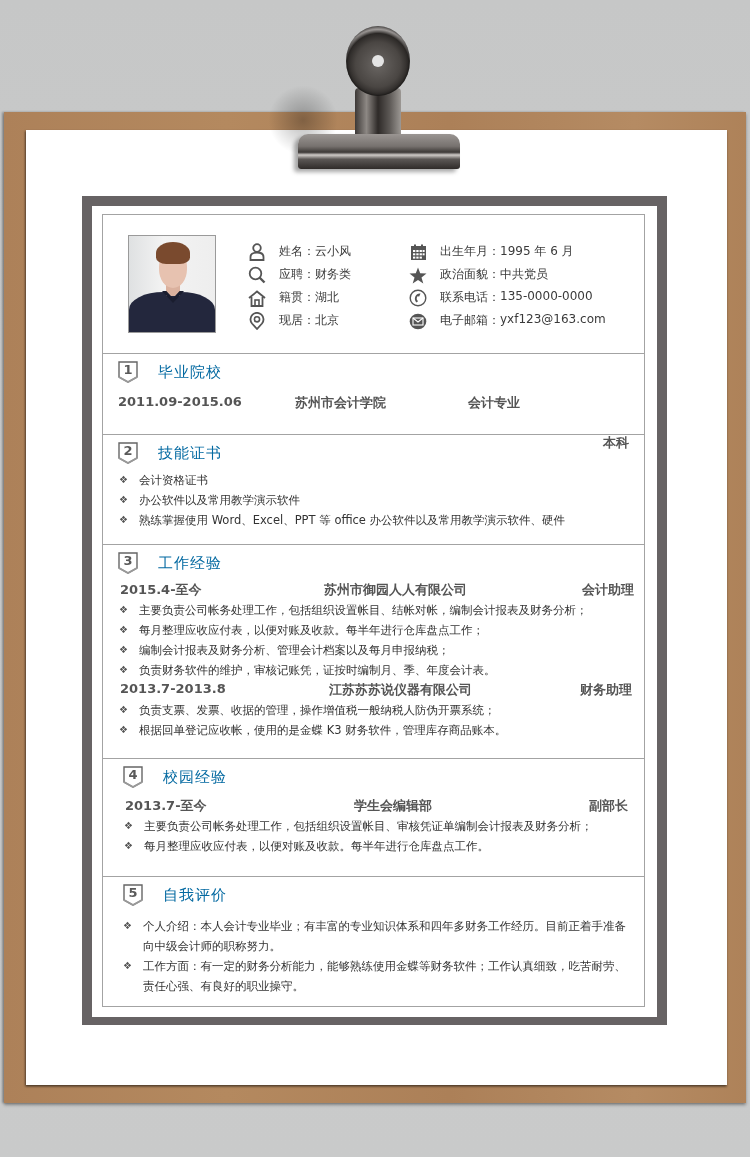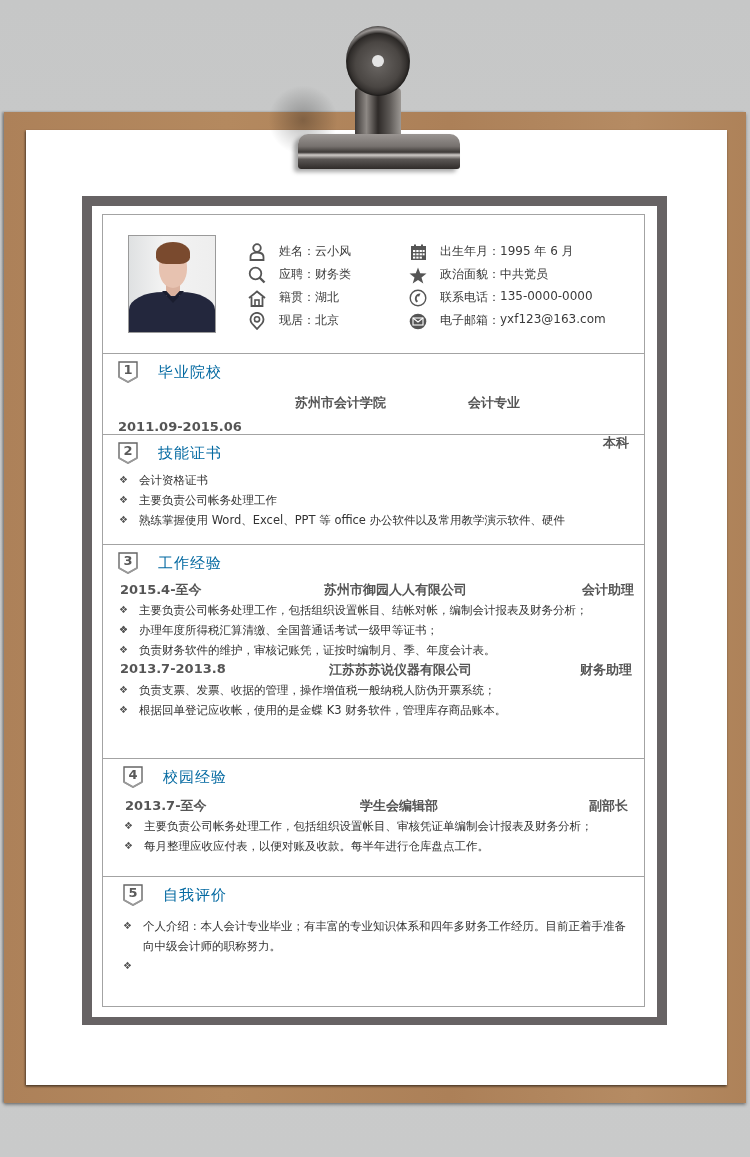--- a/index.html
+++ b/index.html
@@ -221,41 +221,41 @@
       <div class="badge">
         <svg width="20" height="22" viewBox="0 0 20 22">
             <path d="M1 1 H19 V16 L10 21 L1 16 Z" fill="#fff" stroke="#666" stroke-width="1.4"></path>
             <path d="M1 16 L10 21 L19 16" fill="none" stroke="#999" stroke-width="2"></path>
           </svg>
         <span>1</span>
       </div>
       <span class="sec-title">毕业院校</span>
     </div>
     <div class="edu-row">
-      <span style="left:0;margin-top:25px;">2011.09-2015.06</span>
+      <span style="left:0;">2011.09-2015.06</span>
       <span style="left:177px;">苏州市会计学院</span>
       <span style="left:350px;">会计专业</span>
       <span style="right:0;margin-top:40px;">本科</span>
     </div>
   </div>
 
   <div class="section" style="top:220px; height:109px;">
     <div class="sec-head">
       <div class="badge">
         <svg width="20" height="22" viewBox="0 0 20 22">
             <path d="M1 1 H19 V16 L10 21 L1 16 Z" fill="#fff" stroke="#666" stroke-width="1.4"></path>
             <path d="M1 16 L10 21 L19 16" fill="none" stroke="#999" stroke-width="2"></path>
           </svg>
         <span>2</span>
       </div>
       <span class="sec-title">技能证书</span>
     </div>
     <ul class="bullets" style="top:35px;">
       <li><span class="dia">❖</span><span>会计资格证书</span></li>
-      <li><span class="dia">❖</span><span>主要负责公司帐务处理工作</span></li>
+      <li><span class="dia">❖</span><span>办公软件以及常用教学演示软件</span></li>
       <li><span class="dia">❖</span><span>熟练掌握使用 Word、Excel、PPT 等 office 办公软件以及常用教学演示软件、硬件</span></li>
     </ul>
   </div>
 
   <div class="section" style="top:330px; height:213px;">
     <div class="sec-head">
       <div class="badge">
         <svg width="20" height="22" viewBox="0 0 20 22">
             <path d="M1 1 H19 V16 L10 21 L1 16 Z" fill="#fff" stroke="#666" stroke-width="1.4"></path>
             <path d="M1 16 L10 21 L19 16" fill="none" stroke="#999" stroke-width="2"></path>
@@ -265,22 +265,22 @@
       <span class="sec-title">工作经验</span>
     </div>
     <div class="bullets" style="top:35px;">
       <div class="job-row">
         <span style="left:1px;">2015.4-至今</span>
         <span style="left:205px;">苏州市御园人人有限公司</span>
         <span style="right:0;">会计助理</span>
       </div>
       <ul style="margin:0;padding:0;list-style:none;">
         <li><span class="dia">❖</span><span>主要负责公司帐务处理工作，包括组织设置帐目、结帐对帐，编制会计报表及财务分析；</span></li>
-        <li><span class="dia">❖</span></li>
-        <li><span class="dia">❖</span><span>办理年度所得税汇算清缴、全国普通话考试一级甲等证书；</span></li>
+        <li><span class="dia">❖</span><span>每月整理应收应付表，以便对账及收款。每半年进行仓库盘点工作；</span></li>
+        <li><span class="dia">❖</span><span>编制会计报表及财务分析、管理会计档案以及每月申报纳税；</span></li>
         <li><span class="dia">❖</span><span>负责财务软件的维护，审核记账凭，证按时编制月、季、年度会计表。</span></li>
       </ul>
       <div class="job-row">
         <span style="left:1px;">2013.7-2013.8</span>
         <span style="left:210px;">江苏苏苏说仪器有限公司</span>
         <span style="right:2px;">财务助理</span>
       </div>
       <ul style="margin:0;padding:0;list-style:none;">
         <li><span class="dia">❖</span><span>负责支票、发票、收据的管理，操作增值税一般纳税人防伪开票系统；</span></li>
         <li><span class="dia">❖</span><span>根据回单登记应收帐，使用的是金蝶 K3 财务软件，管理库存商品账本。</span></li>
@@ -295,21 +295,21 @@
             <path d="M1 1 H19 V16 L10 21 L1 16 Z" fill="#fff" stroke="#666" stroke-width="1.4"></path>
             <path d="M1 16 L10 21 L19 16" fill="none" stroke="#999" stroke-width="2"></path>
           </svg>
         <span>4</span>
       </div>
       <span class="sec-title">校园经验</span>
     </div>
     <div class="bullets" style="top:37px; left:21px; right:16px;">
       <div class="job-row">
         <span style="left:1px;">2013.7-至今</span>
-        <span style="left:236px;">学生会编辑部</span>
+        <span style="left:230px;">学生会编辑部</span>
         <span style="right:0;">副部长</span>
       </div>
       <ul style="margin:0;padding:0;list-style:none;">
         <li><span class="dia">❖</span><span>主要负责公司帐务处理工作，包括组织设置帐目、审核凭证单编制会计报表及财务分析；</span></li>
         <li><span class="dia">❖</span><span>每月整理应收应付表，以便对账及收款。每半年进行仓库盘点工作。</span></li>
       </ul>
     </div>
   </div>
 
   <div class="section" style="top:662px; height:129px; border-bottom:none;">
@@ -318,17 +318,17 @@
         <svg width="20" height="22" viewBox="0 0 20 22">
             <path d="M1 1 H19 V16 L10 21 L1 16 Z" fill="#fff" stroke="#666" stroke-width="1.4"></path>
             <path d="M1 16 L10 21 L19 16" fill="none" stroke="#999" stroke-width="2"></path>
           </svg>
         <span>5</span>
       </div>
       <span class="sec-title">自我评价</span>
     </div>
     <ul class="bullets wrap" style="top:39px; left:20px; right:12px;">
       <li><span class="dia">❖</span><span>个人介绍：本人会计专业毕业；有丰富的专业知识体系和四年多财务工作经历。目前正着手准备向中级会计师的职称努力。</span></li>
-      <li><span class="dia">❖</span></li>
+      <li><span class="dia">❖</span><span>工作方面：有一定的财务分析能力，能够熟练使用金蝶等财务软件；工作认真细致，吃苦耐劳、责任心强、有良好的职业操守。</span></li>
     </ul>
   </div>
 
 </div>
 
 </body></html>

